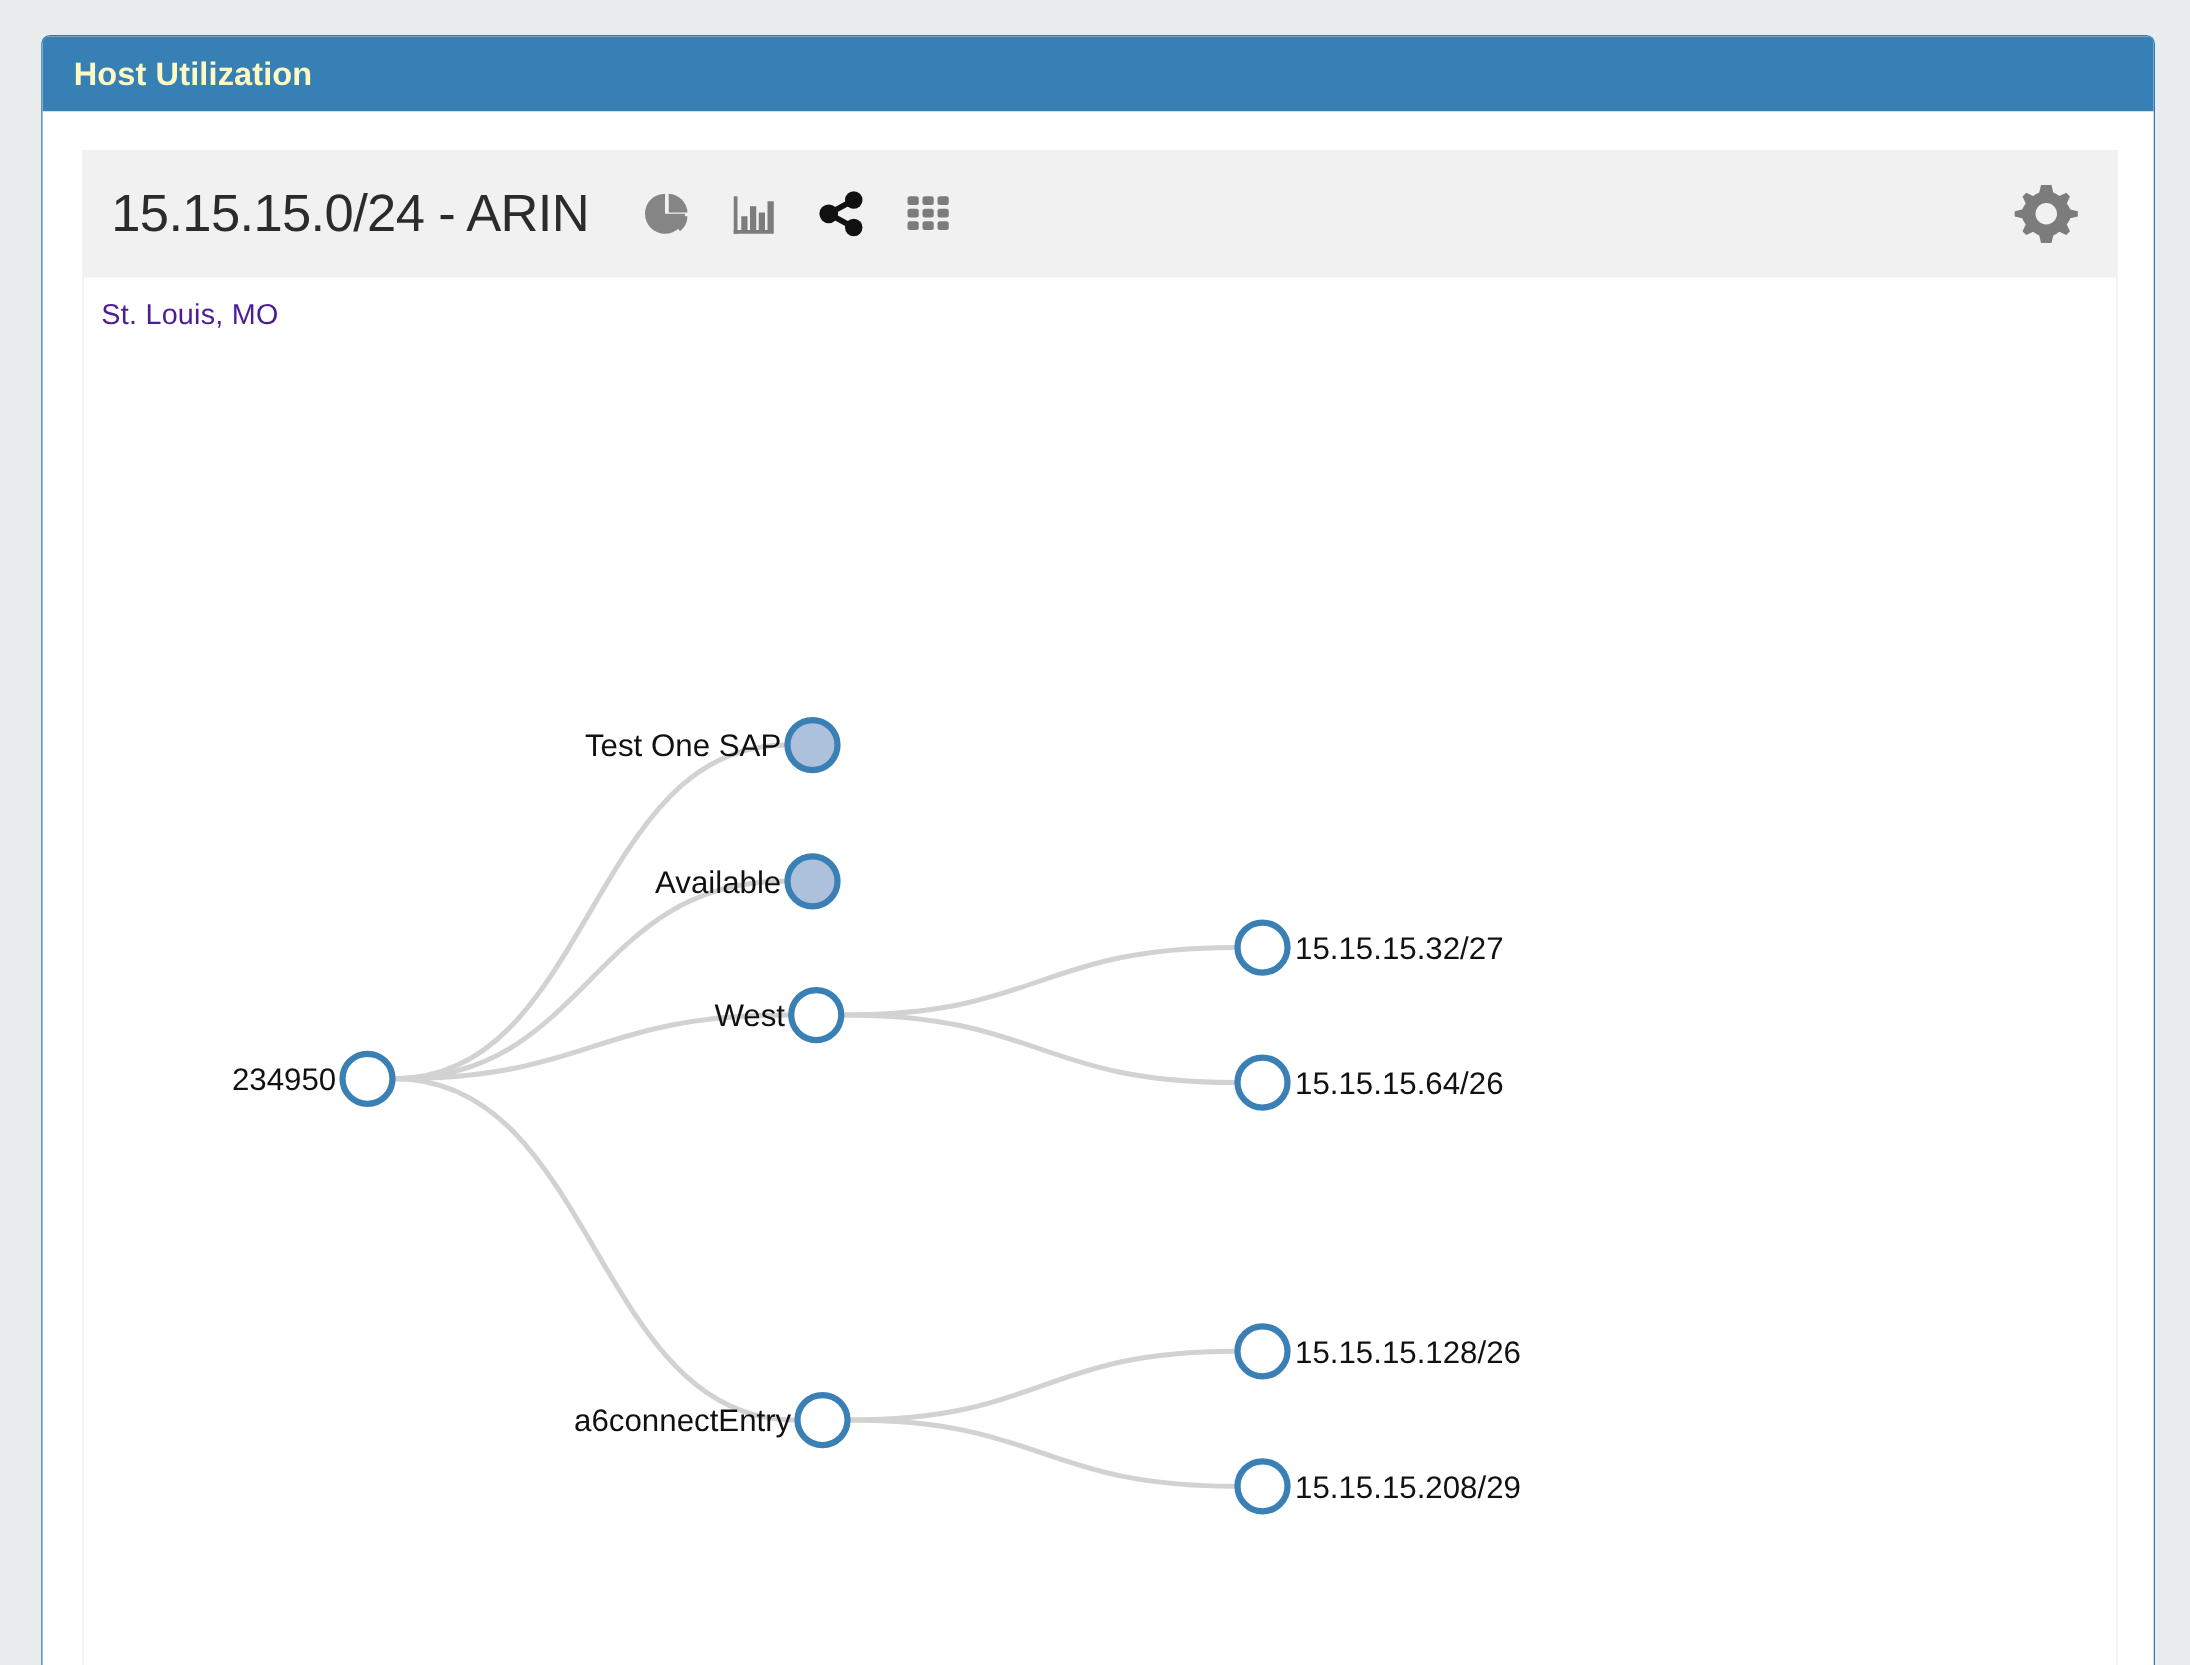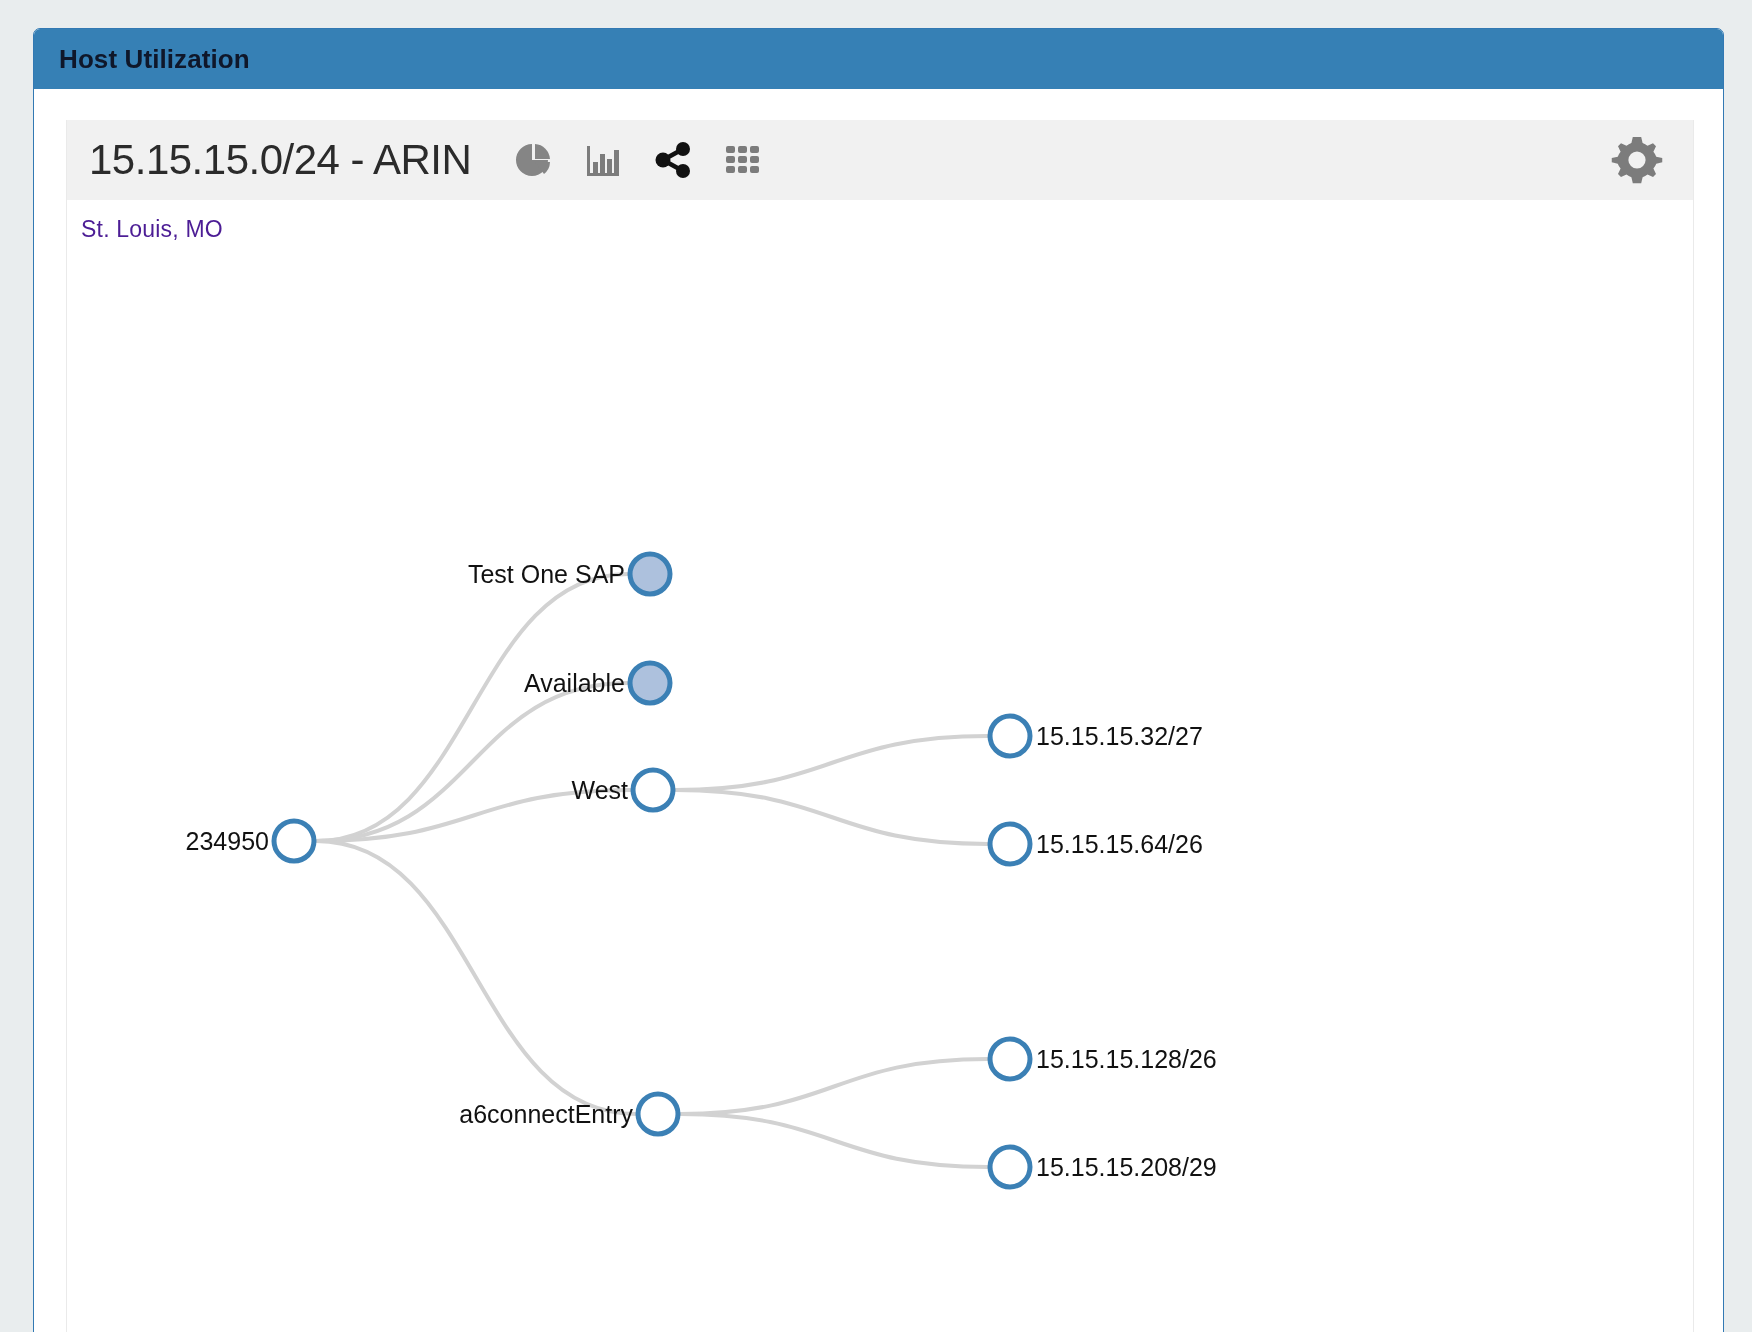--- a/index.html
+++ b/index.html
@@ -36,41 +36,41 @@
   .panel-header {
     height: 60px;
     background: #3680b5;
     display: flex;
     align-items: center;
     padding-left: 25px;
     box-sizing: border-box;
   }
 
   .panel-title {
-    color: #0f172a;
+    color: #fef9c3;
     font-size: 26px;
     font-weight: bold;
     letter-spacing: 0.1px;
   }
 
   
   .card {
     position: absolute;
     left: 32px;
     top: 91px;
     width: 1628px;
     bottom: 0;
     background: #ffffff;
     border-left: 1px solid #eaeaea;
     border-right: 1px solid #eaeaea;
     box-sizing: border-box;
   }
 
   .card-head {
-    height: 80px;
+    height: 102px;
     background: #f1f1f1;
     display: flex;
     align-items: center;
     position: relative;
     box-sizing: border-box;
   }
 
   .card-head-title {
     font-size: 42px;
     color: #2b2b2b;

